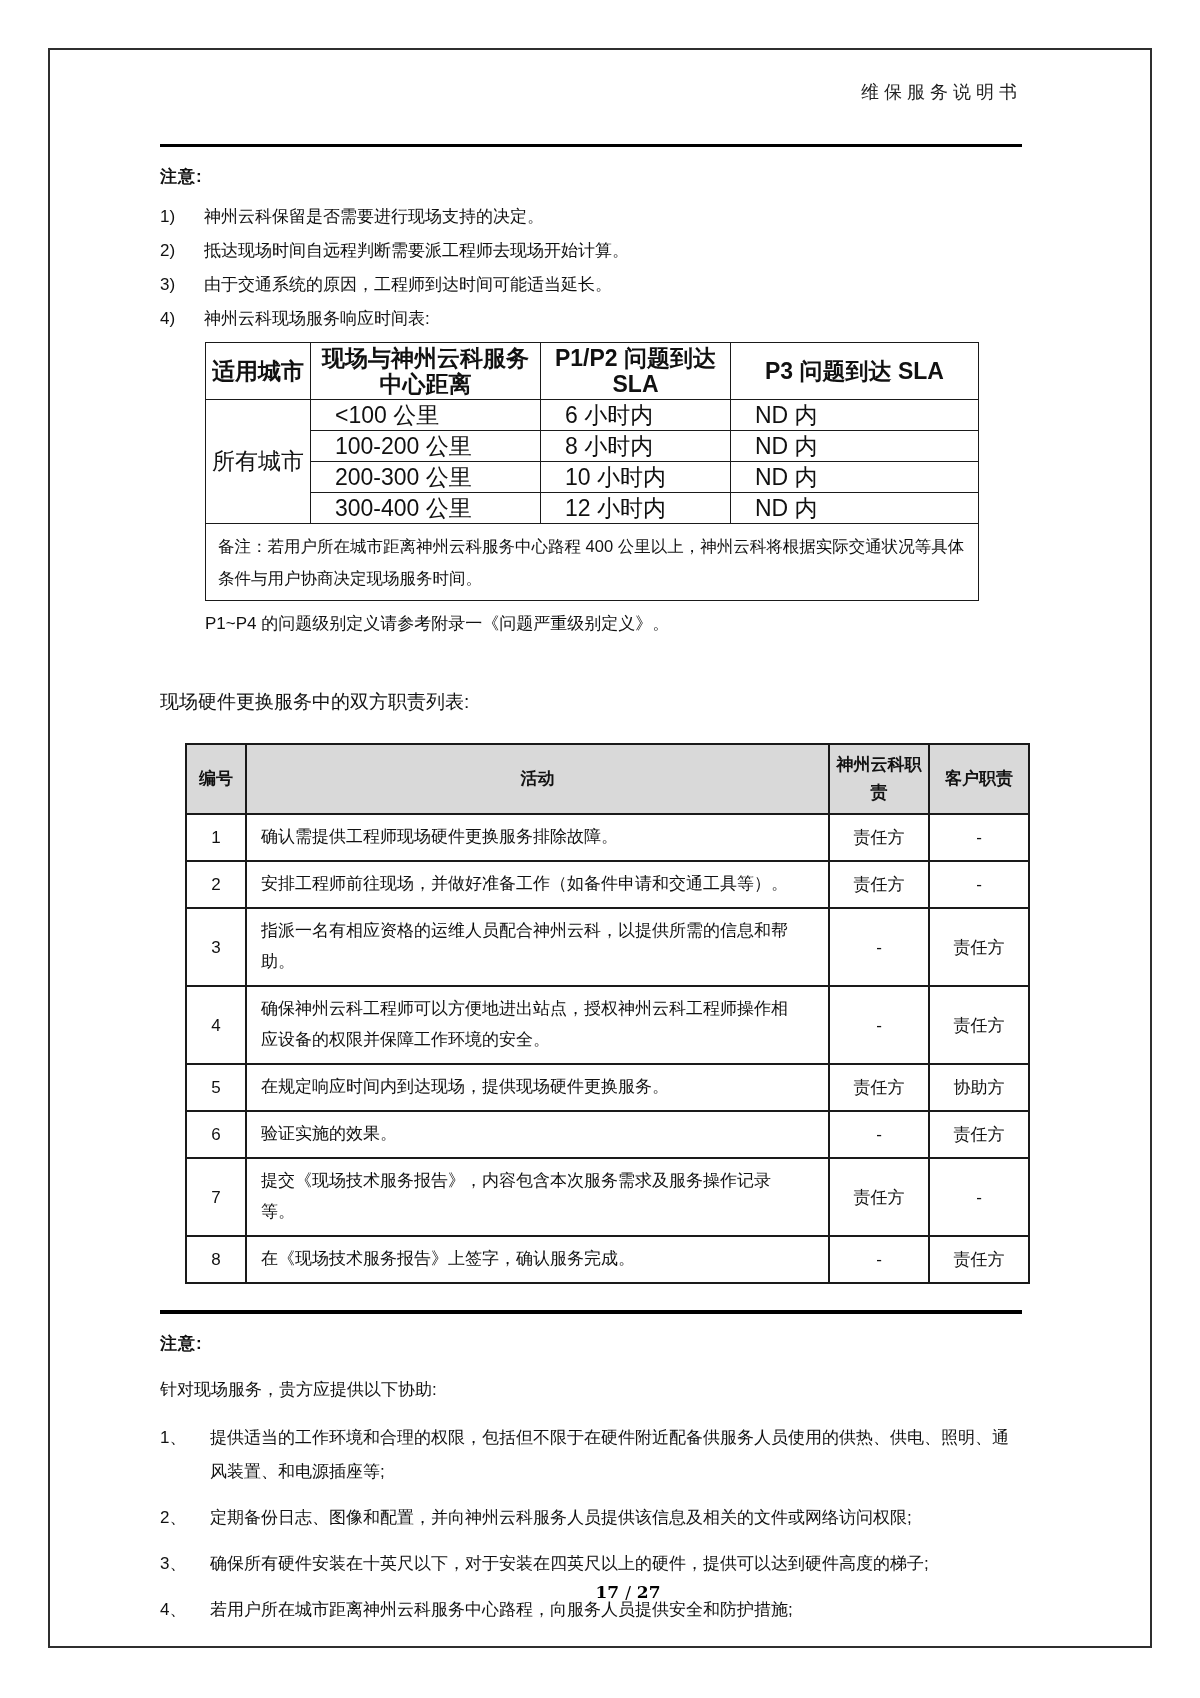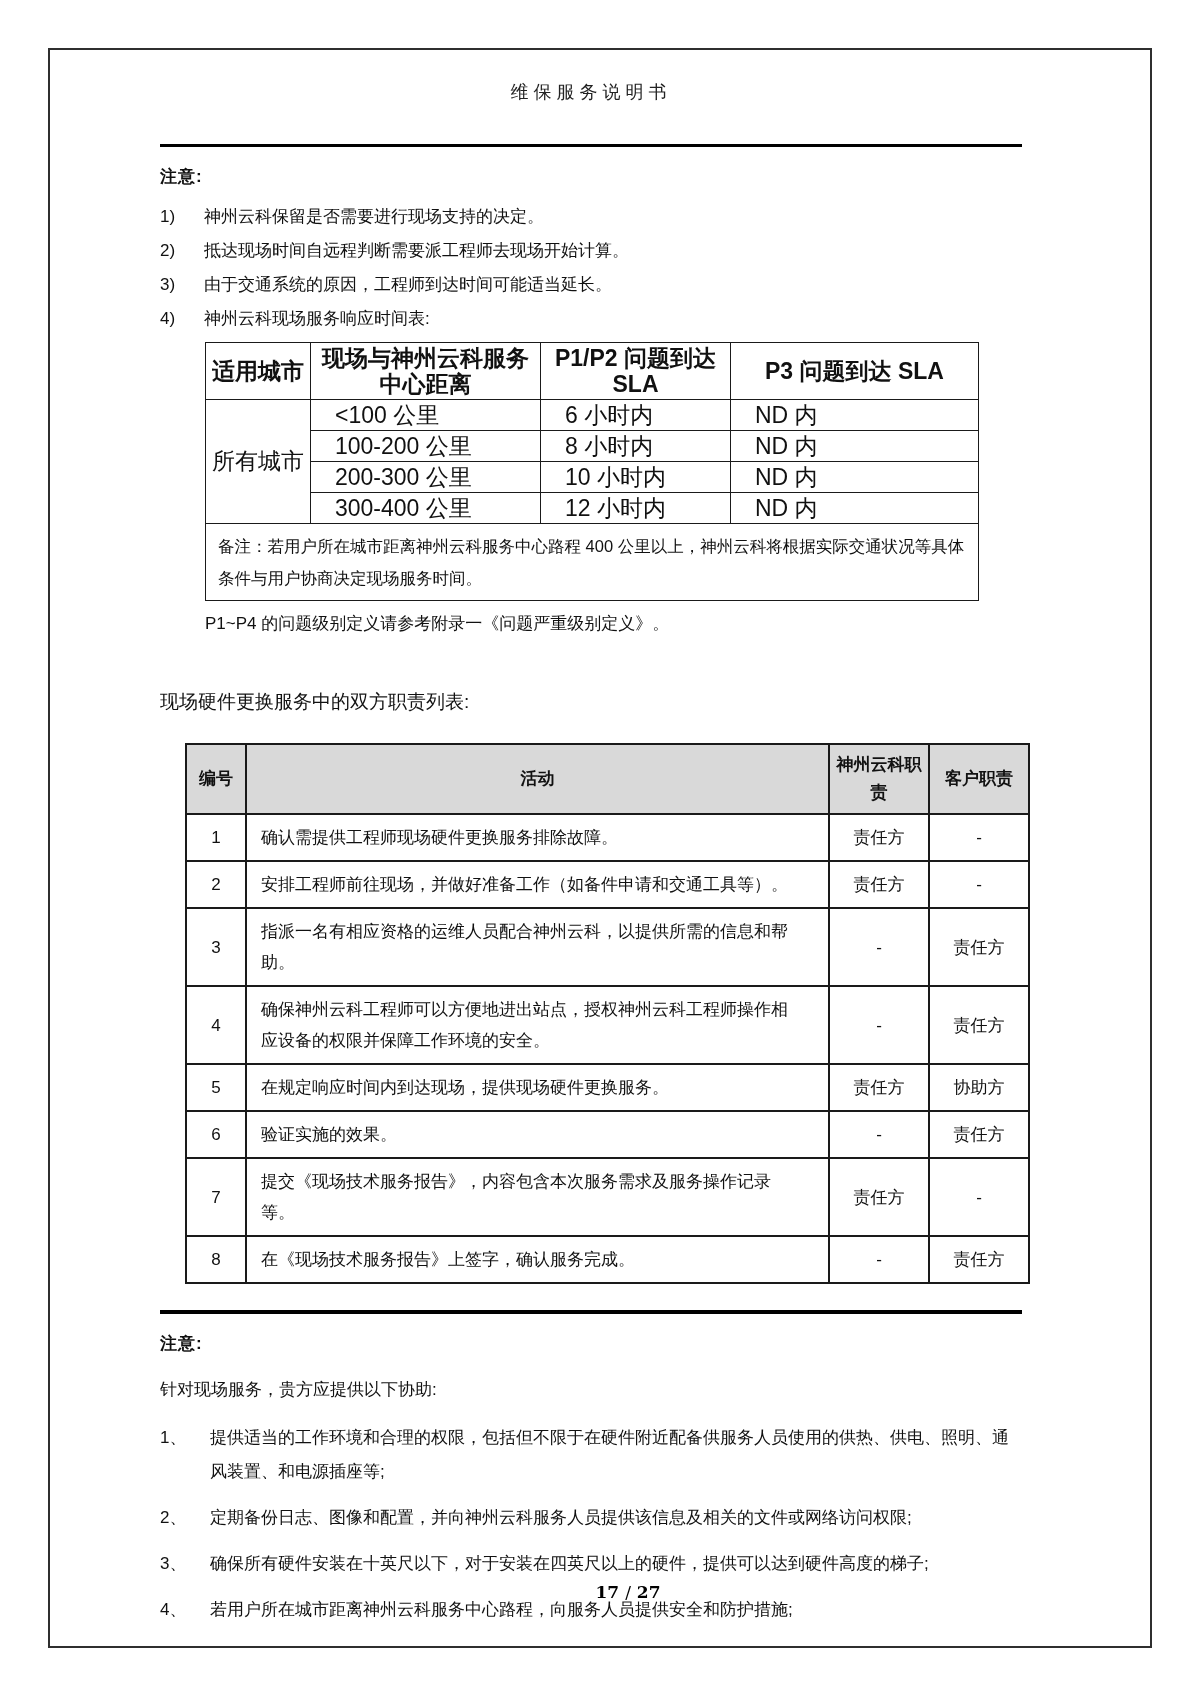--- a/index.html
+++ b/index.html
@@ -8,21 +8,21 @@
     background:#ffffff; color:#111;
     font-family:"Liberation Sans","DejaVu Sans",sans-serif;
     font-size:17px;
   }
   .sheet-border {
     position:absolute; left:48px; top:48px; width:1104px; height:1600px;
     border:2px solid #2f2f2f; background:#fff; box-sizing:border-box;
   }
   .content { position:absolute; left:160px; top:80px; width:862px; }
 
-  .doc-header { text-align:center; font-family:"DejaVu Serif","Liberation Serif",serif;
+  .doc-header { text-align:right; font-family:"DejaVu Serif","Liberation Serif",serif;
     font-size:18px; letter-spacing:5px; color:#222; }
   .head-rule { height:3px; background:#000; margin-top:40px; }
   .bottom-rule { height:4px; background:#000; margin-top:26px; }
 
   .notice-label { font-weight:bold; font-size:17px; margin-top:18px; letter-spacing:1px; }
 
   .num-list { margin-top:12px; }
   .num-item { display:flex; line-height:34px; }
   .num-item .n { width:44px; flex:0 0 44px; }
   .num-item .t { flex:1; }
@@ -39,21 +39,21 @@
   .footnote { margin:10px 0 0 45px; line-height:26px; }
 
   .section-title { margin-top:52px; font-size:19px; }
 
   
   .t2 { margin:28px 0 0 25px; width:843px; }
   .t2 th, .t2 td { border:2px solid #1a1a1a; font-size:17px; }
   .t2 th { background:#d9d9d9; font-weight:bold; text-align:center; line-height:28px; padding:6px 2px; }
   .t2 td { padding:7px 4px; line-height:31px; }
   .t2 td.no { text-align:center; }
-  .t2 td.act { text-align:left; padding-left:14px; padding-right:24px; }
+  .t2 td.act { text-align:left; padding-left:14px; padding-right:24px;font-family:Liberation Mono, monospace; }
   .t2 td.role { text-align:center; }
 
   .intro-line { margin-top:20px; line-height:30px; }
 
   .b-list { margin-top:16px; }
   .b-item { display:flex; line-height:34px; margin-top:12px; }
   .b-item .n { width:50px; flex:0 0 50px; }
   .b-item .t { flex:1; }
 
   .page-num {

